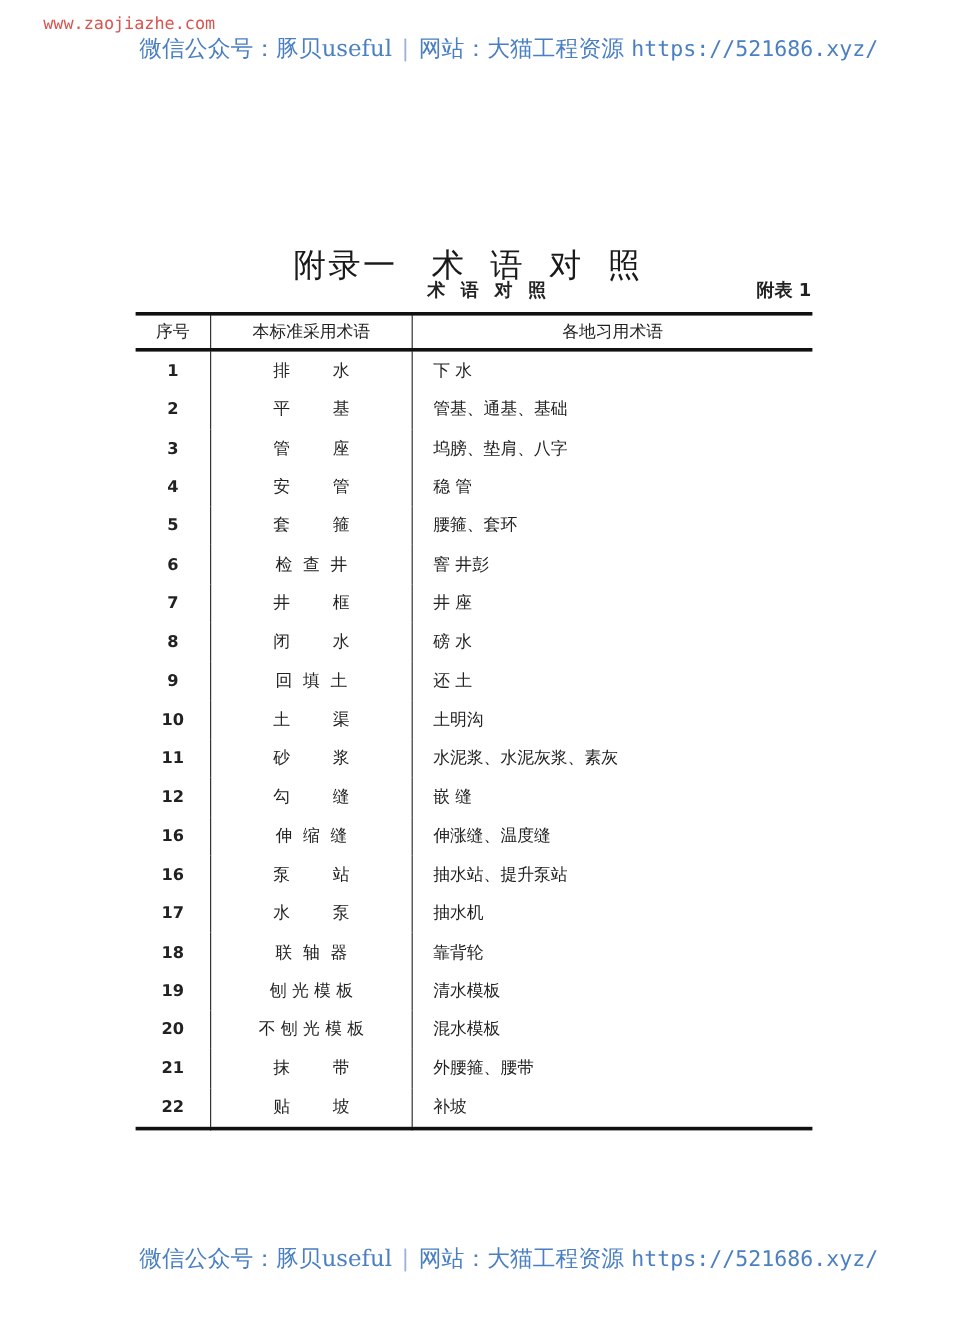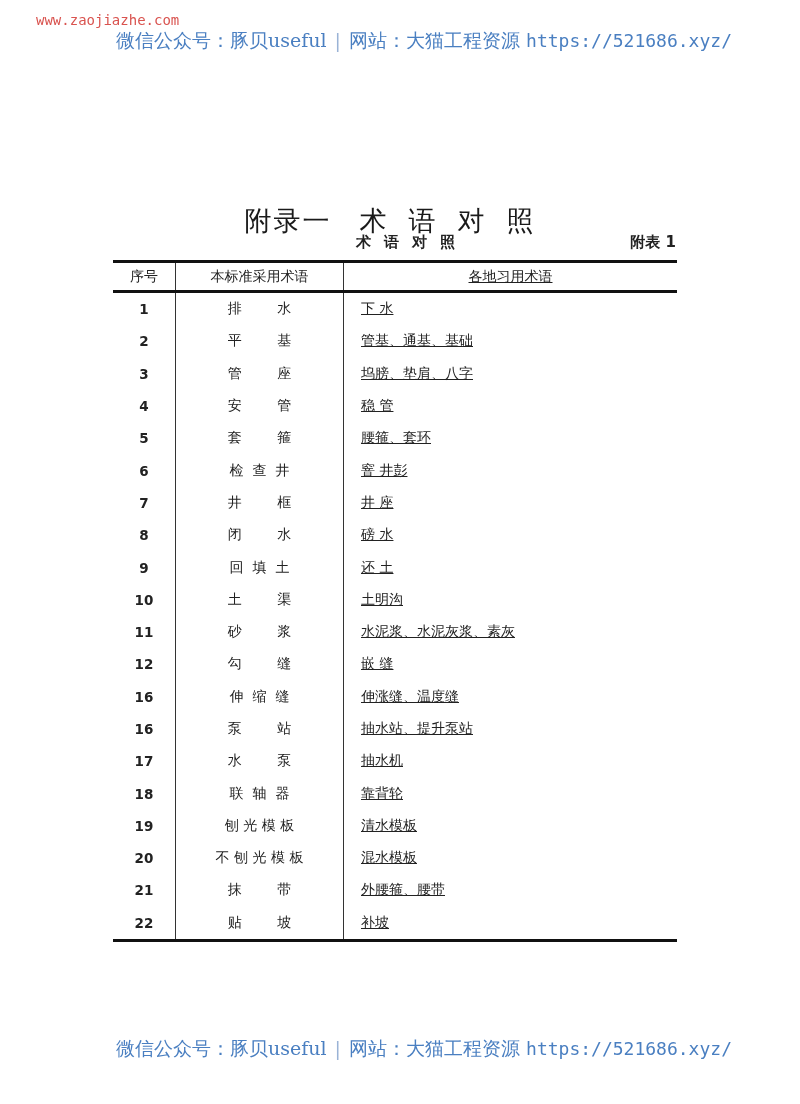--- a/index.html
+++ b/index.html
@@ -24,21 +24,21 @@
   table.terms { position: absolute; top: 260px; left: 113px; width: 564px; border-collapse: collapse;
                 font-size: 14px; }
   table.terms thead tr { border-top: 3px solid #111; border-bottom: 3px solid #111; margin-top: 20px; }
   table.terms tbody { border-bottom: 3px solid #111; }
   table.terms th { font-weight: normal; height: 27px; font-size: 14px; color: #222; }
   table.terms td, table.terms th { padding: 0; }
   table.terms td { height: 32.3px; }
   .col-no { width: 62px; text-align: center; font-weight: bold;
             font-family: "DejaVu Sans", "Liberation Sans", sans-serif; font-size: 13.5px; }
   .col-std { width: 167px; border-left: 1.5px solid #333; border-right: 1.5px solid #333; text-align: center; }
-  .col-loc { text-align: left; padding-left: 17px !important; text-decoration: underline; }
+  .col-loc { text-align: left; padding-left: 17px !important; }
   th.col-loc { text-align: center; padding-left: 0 !important; }
   .std-term { display: inline-block; white-space: pre; }
 </style>
 </head>
 <body>
 
 <div class="site-url">www.zaojiazhe.com</div>
 
 <div class="banner banner-top">
   <span>微信公众号：豚贝useful</span><span class="sep">|</span><span>网站：大猫工程资源</span>

